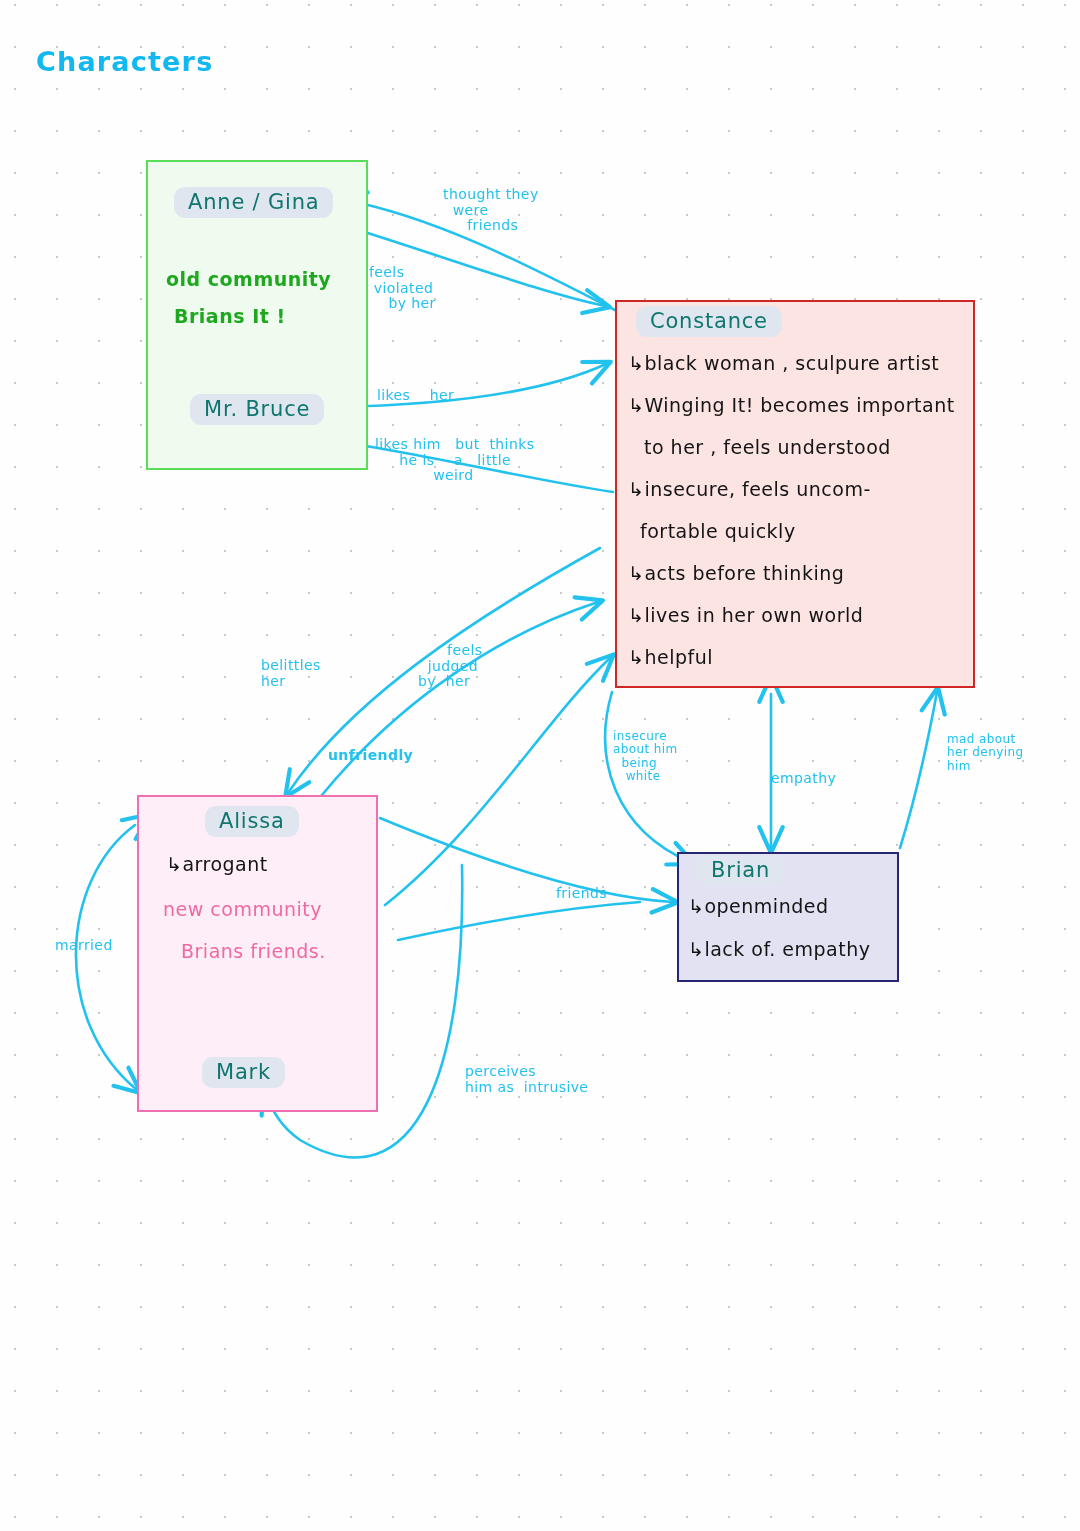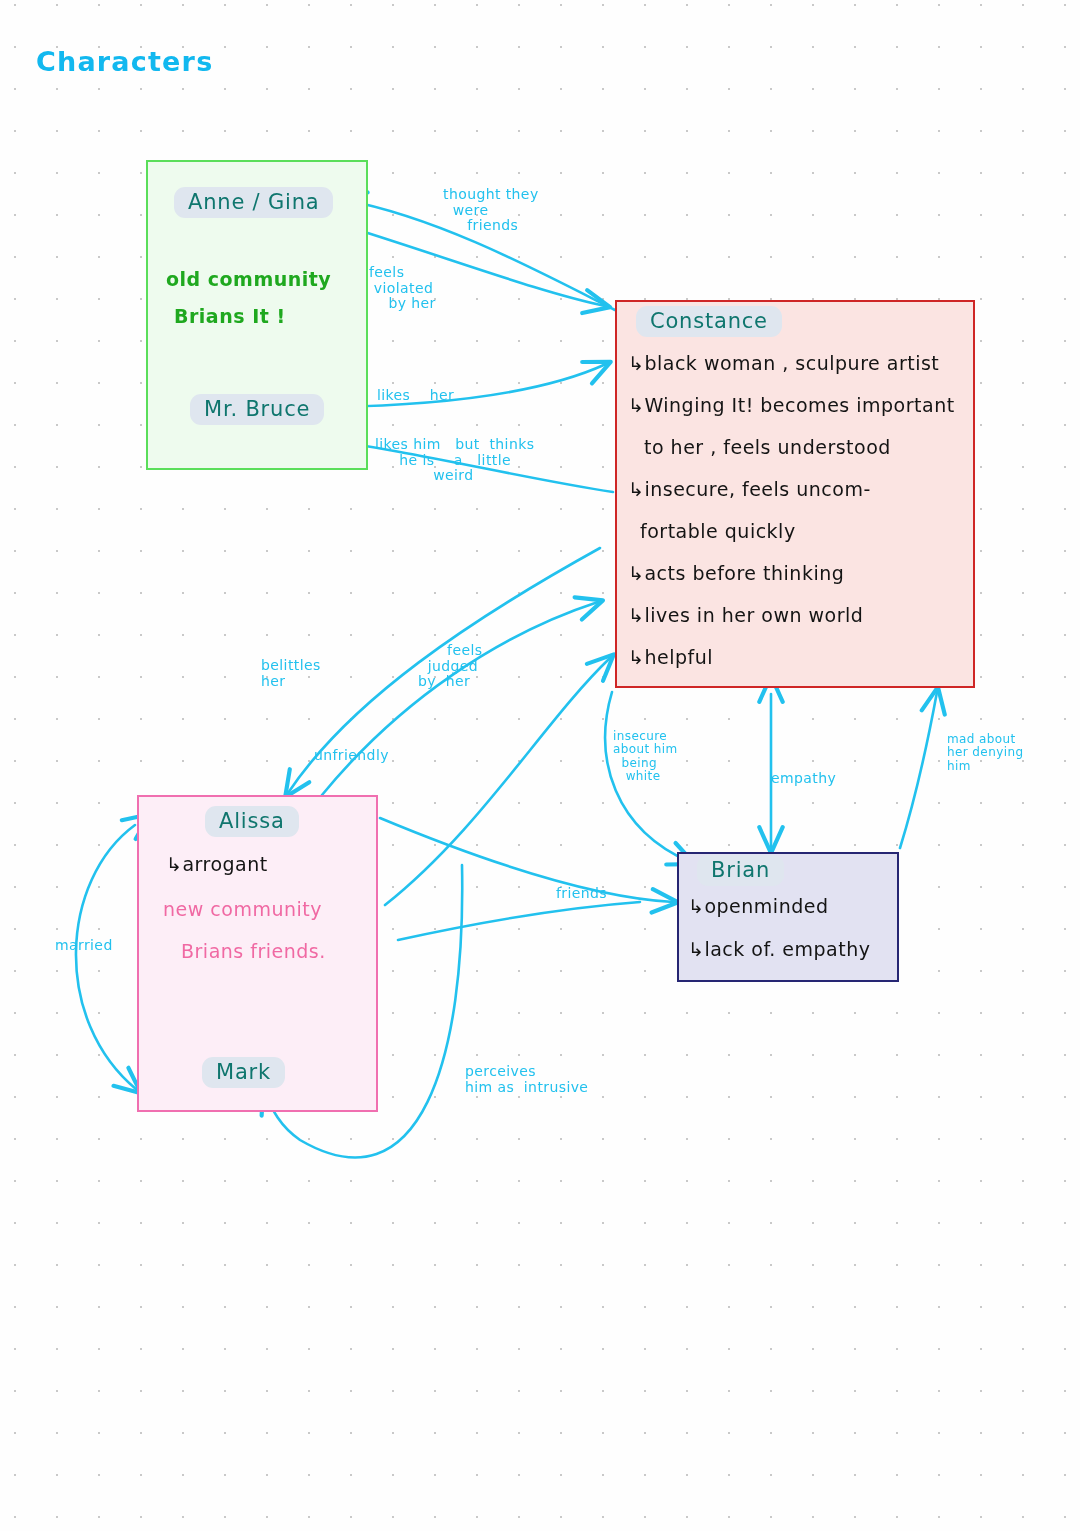--- a/index.html
+++ b/index.html
@@ -200,21 +200,21 @@
      friends</div>
   <div class="elabel" style="left:369px; top:265px;">feels
  violated
     by her</div>
   <div class="elabel" style="left:377px; top:388px;">likes    her</div>
   <div class="elabel" style="left:375px; top:437px;">likes him   but  thinks
      he is    a   little
             weird</div>
   <div class="elabel" style="left:261px; top:643px;margin-top:15px;">belittles
 her</div>
-  <div class="elabel" style="left:314px; top:748px;">unfriendly</div>
+  <div class="elabel" style="left:328px; top:748px;font-weight:bold;">unfriendly</div>
   <div class="elabel" style="left:418px; top:643px;">      feels
   judged
 by  her</div>
   <div class="elabel sm" style="left:613px; top:730px;">insecure
 about him
   being
    white</div>
   <div class="elabel" style="left:771px; top:771px;">empathy</div>
   <div class="elabel sm" style="left:947px; top:733px;">mad about
 her denying

